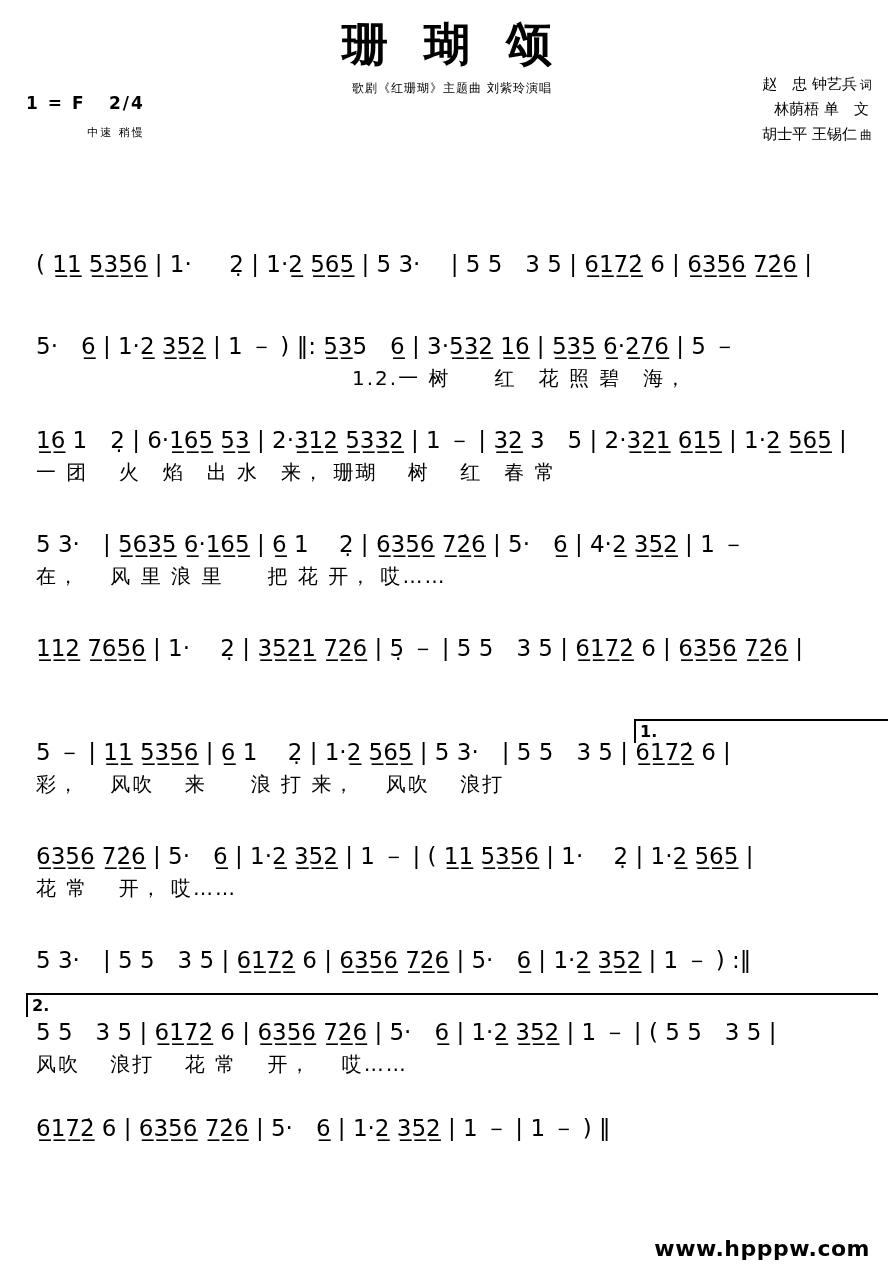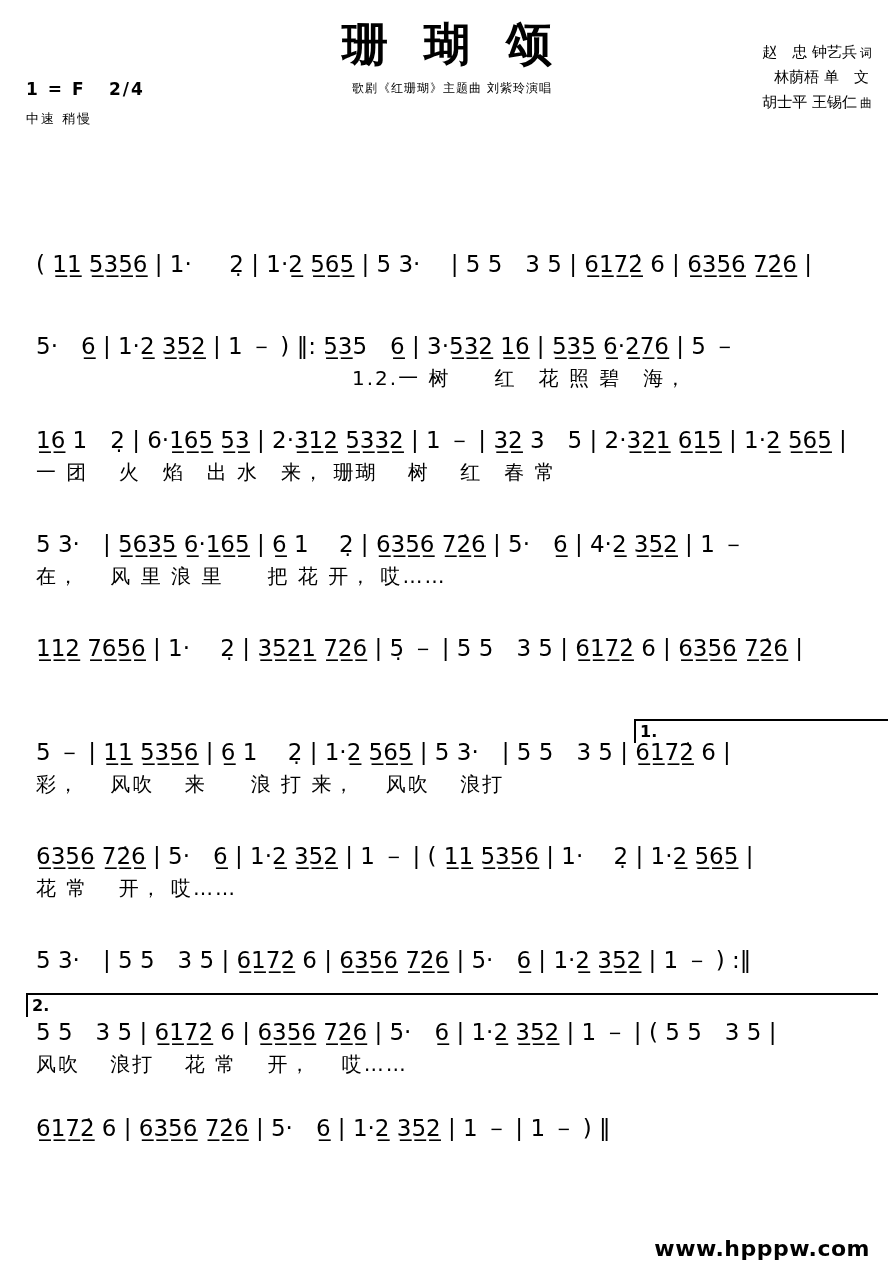--- a/index.html
+++ b/index.html
@@ -26,40 +26,40 @@
   .subtitle{
     text-align:center;
     font-size:12px;
     font-family:"DejaVu Sans", sans-serif;
     margin-top:4px;
     letter-spacing:1px;
   }
   .credits{
     position:absolute;
     right:24px;
-    top:40px;
+    top:72px;
     font-size:15px;
     font-family:"DejaVu Sans", sans-serif;
     line-height:24px;
     text-align:right;
     white-space:nowrap;
   }
   .credits .ln{display:block;}
   .credits .role{font-size:12px;margin-left:3px;}
 
   .keyblock{
     position:absolute;
     left:18px;
-    top:74px;
+    top:88px;
     font-family:"DejaVu Sans", sans-serif;
     font-size:17px;
     line-height:30px;
   }
   .keyblock .k{font-weight:bold;letter-spacing:2px;}
-  .keyblock .tempo{font-size:13px;letter-spacing:2px;}
+  .keyblock .tempo{font-size:11px;letter-spacing:2px;text-align:right;}
 
   
   .system{
     position:relative;
     margin:0 14px;
     height:96px;
   }
   
   .volta{
     position:absolute;

